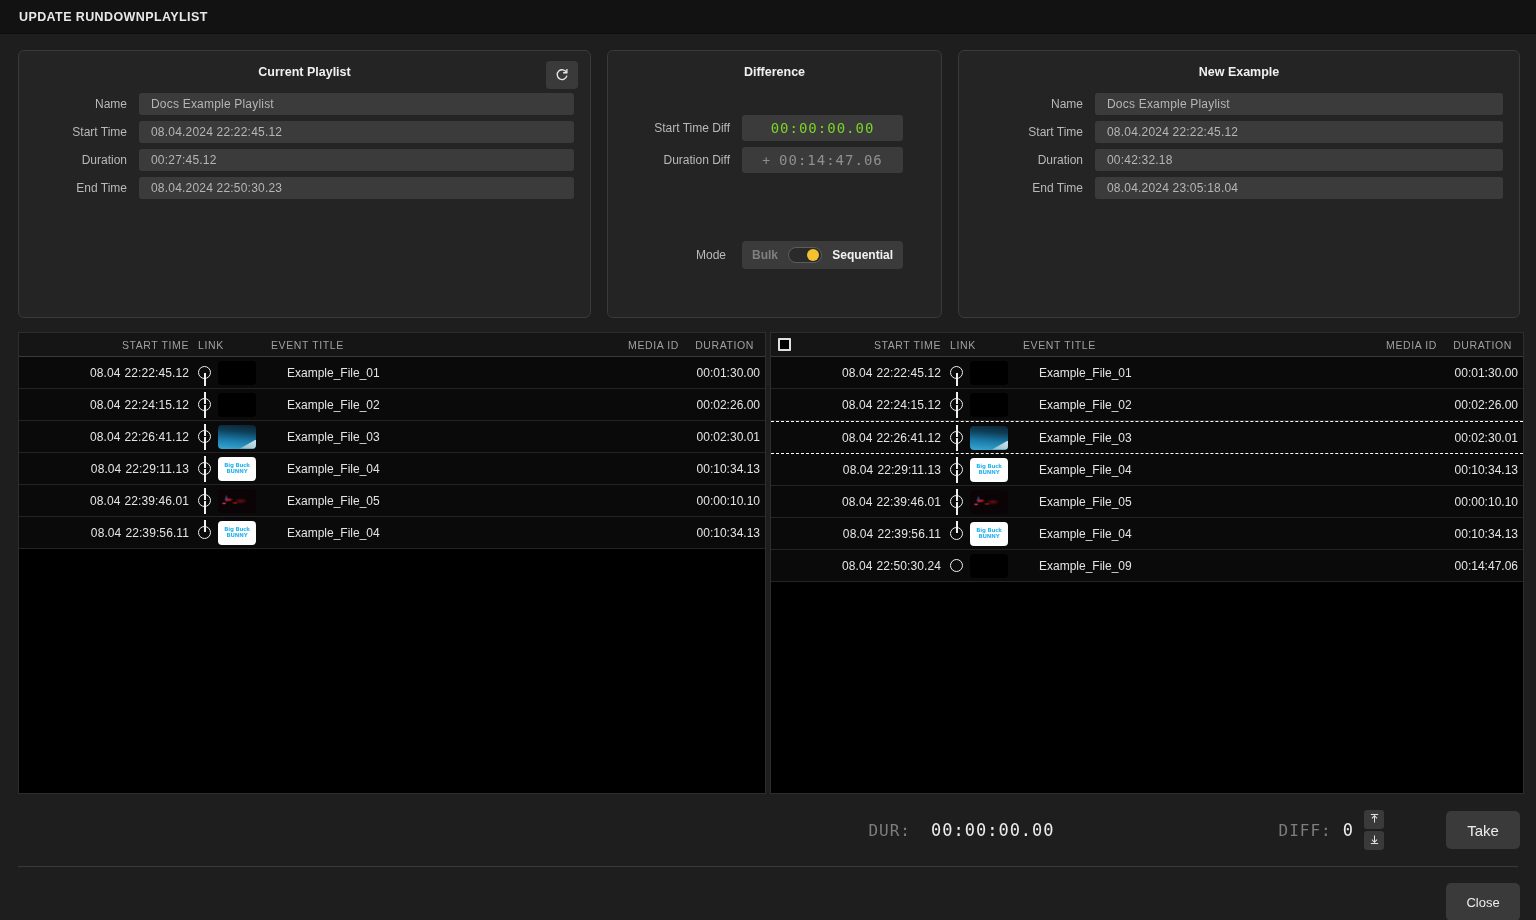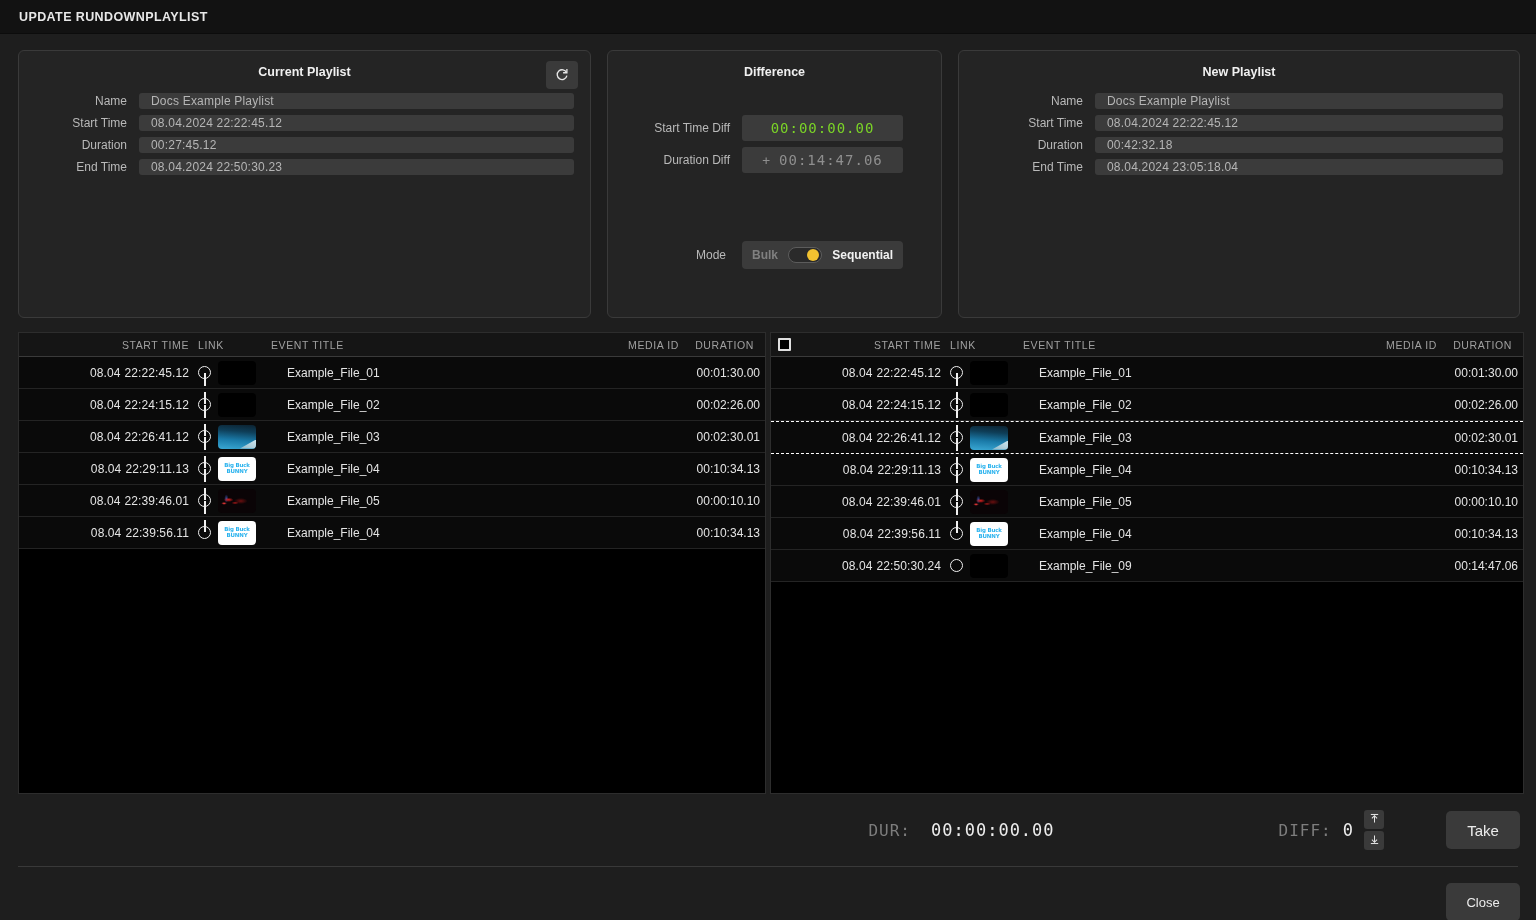--- a/index.html
+++ b/index.html
@@ -74,21 +74,21 @@
     width: 104px;
     text-align: right;
     padding-right: 12px;
     font-size: 12px;
     color: #b9b9b9;
     flex: 0 0 auto;
   }
   .panel.newpl .field-label { width: 120px; }
   .field-input {
     flex: 1;
-    height: 16px;
+    height: 22px;
     background: #3b3b3b;
     border: none;
     border-radius: 3px;
     display: flex;
     align-items: center;
     padding-left: 12px;
     font-size: 12px;
     color: #b5b5b5;
     letter-spacing: .2px;
   }
@@ -460,21 +460,21 @@
         <span class="mode-opt off">Bulk</span>
         <span class="toggle-track">
           <span class="toggle-knob"></span>
         </span>
         <span class="mode-opt on">Sequential</span>
       </div>
     </div>
   </div>
 
   <div class="panel newpl">
-    <div class="panel-title">New Playlist</div>
+    <div class="panel-title">New Example</div>
 
     <div class="field-row">
       <div class="field-label">Name</div>
       <div class="field-input">Docs Example Playlist</div>
     </div>
     <div class="field-row">
       <div class="field-label">Start Time</div>
       <div class="field-input">08.04.2024  22:22:45.12</div>
     </div>
     <div class="field-row">

